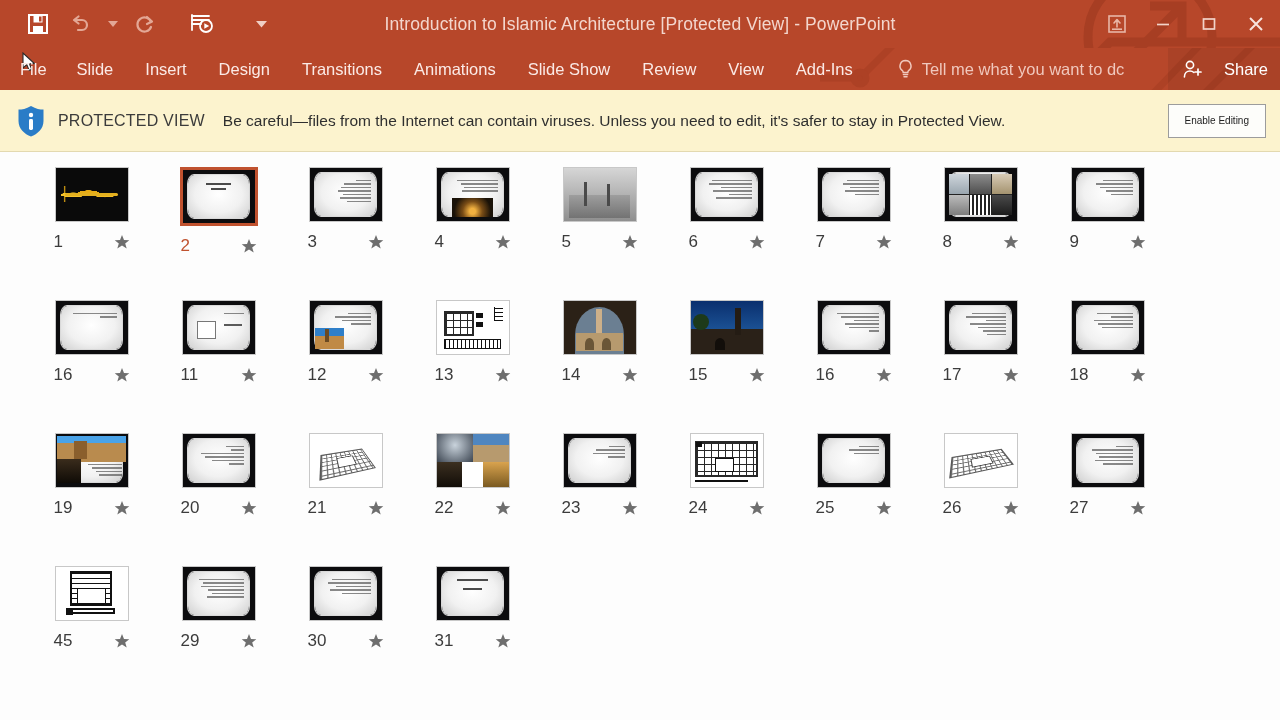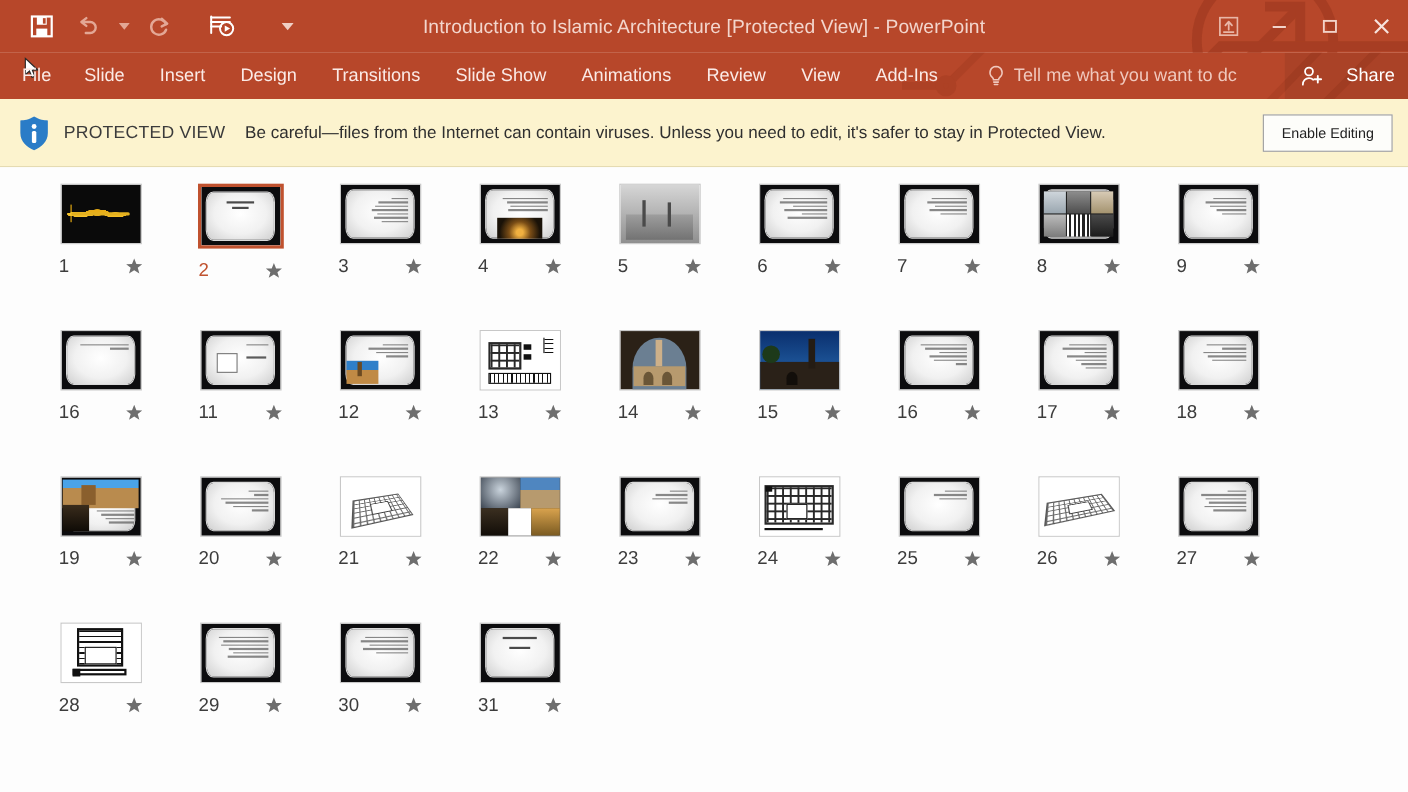--- a/index.html
+++ b/index.html
@@ -130,21 +130,21 @@
     line-height: 21px;
     max-width: 860px;
   }
   .pv-btn {
     position: absolute;
     right: 14px; top: 14px;
     height: 34px;
     padding: 0 16px;
     background: #fdfdfa;
     border: 1px solid #9c9c9c;
-    font-size: 13px;
+    font-size: 10px;
     color: #222;
     font-family: "Liberation Sans", sans-serif;
     line-height: 32px;
   }
 
   
   .sorter {
     position: relative;
     height: 568px;
     background: #fdfdfd;
@@ -394,22 +394,22 @@
       <circle cx="430" cy="30" r="58"></circle>
     </g>
   </svg>
 
   <div class="tabs">
     <div class="tab file">File</div>
     <div class="tab">Slide</div>
     <div class="tab">Insert</div>
     <div class="tab">Design</div>
     <div class="tab">Transitions</div>
+    <div class="tab">Animations</div>
     <div class="tab">Slide Show</div>
-    <div class="tab">Animations</div>
     <div class="tab">Review</div>
     <div class="tab">View</div>
     <div class="tab">Add-Ins</div>
   </div>
 
   <div class="tellme">
     <svg width="17" height="20" viewBox="0 0 17 20">
       <path d="M8.5 1.5 a5.5 5.5 0 0 1 3.4 9.8 c-.8.7-1.1 1.3-1.1 2.2 h-4.6 c0-.9-.3-1.5-1.1-2.2 A5.5 5.5 0 0 1 8.5 1.5 Z" fill="none" stroke="#f0c8bd" stroke-width="1.5"></path>
       <path d="M6.4 15.6 h4.2 M7 17.8 h3" stroke="#f0c8bd" stroke-width="1.5" stroke-linecap="round"></path>
     </svg>
@@ -988,21 +988,21 @@
       <div class="thumbwrap">
           <div class="thumb">
         <div class="plan"></div>
         <div class="plan-solid" style="left:20%;top:8%;right:22%;bottom:26%"></div>
         <div style="position:absolute;left:30%;top:40%;width:40%;height:30%;background:#fff;border:1px solid #111"></div>
         <div style="position:absolute;left:14%;bottom:12%;right:18%;height:10%;border:2px solid #111;background:#fff"></div>
         <div style="position:absolute;left:14%;bottom:10%;width:10%;height:12%;background:#111"></div>
       </div>
         </div>
       <div class="meta">
-        <span class="num">28</span>
+        <span class="num">45</span>
         <svg class="star" viewBox="0 0 16 16">
             <path d="M8 1 L10 6 L15.3 6.2 L11.2 9.4 L12.7 14.6 L8 11.6 L3.3 14.6 L4.8 9.4 L0.7 6.2 L6 6 Z" fill="#6e6e6e"></path>
           </svg>
       </div>
     </div>
 
     <div class="cell">
       <div class="thumbwrap">
           <div class="thumb">
         <div class="t-frame"></div>

